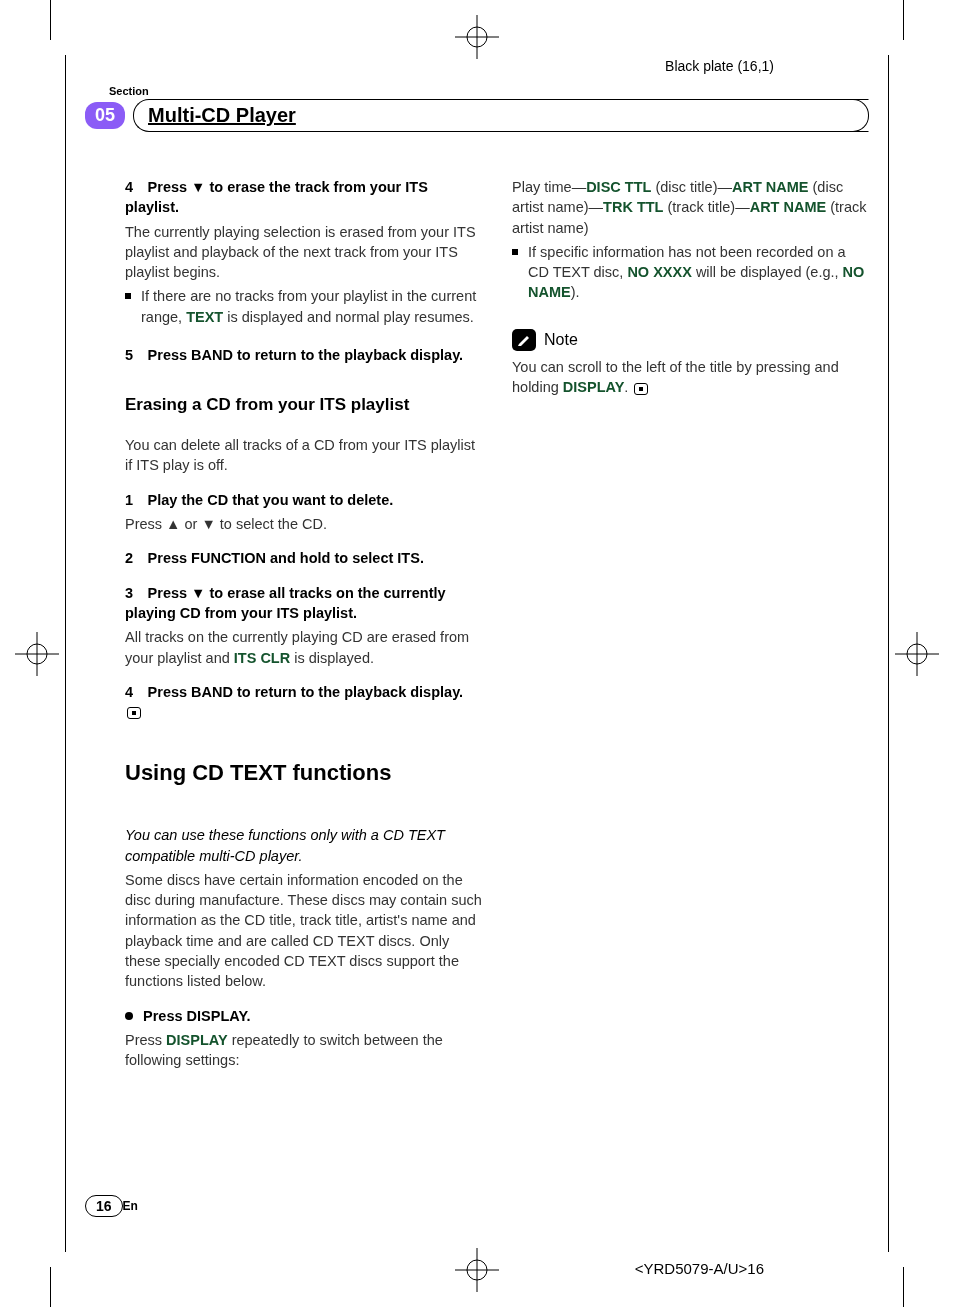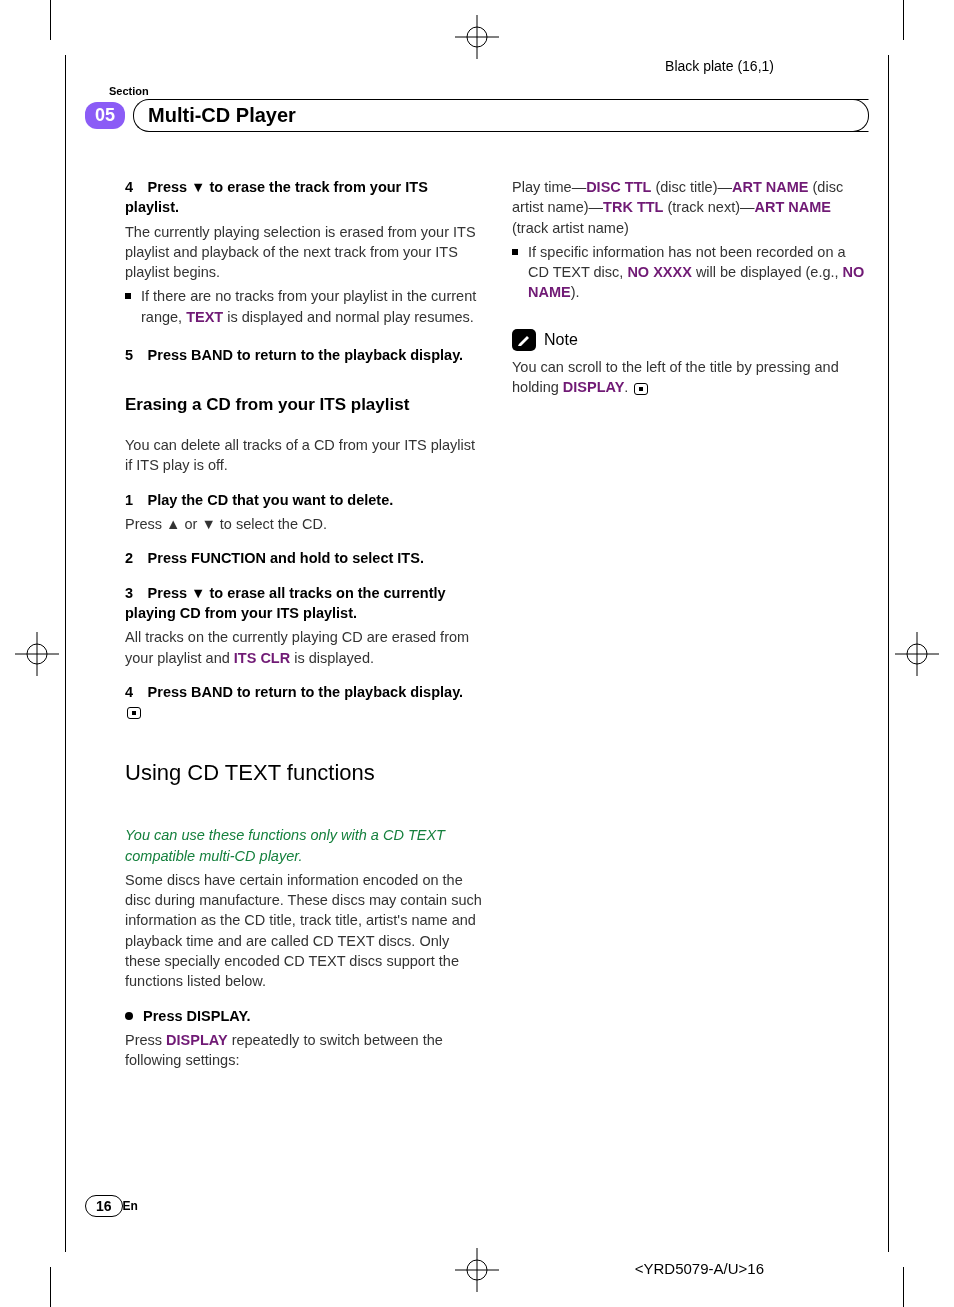--- a/index.html
+++ b/index.html
@@ -55,20 +55,21 @@
     border: 1px solid #000;
     border-radius: 16px;
     padding: 4px 18px 4px 14px;
     font-weight: bold;
     font-size: 20px;
     border-right-color: transparent;
     flex: 1;
     border-top-right-radius: 0;
     border-bottom-right-radius: 0;
     position: relative;
+    text-decoration: underline;
   }
   .title-pill::after {
     content: "";
     position: absolute;
     right: -1px; top: -1px; bottom: -1px;
     width: 20px;
     border: 1px solid #000;
     border-left: none;
     border-radius: 0 16px 16px 0;
   }
@@ -77,22 +78,22 @@
     display: flex;
     gap: 30px;
     margin-left: 40px;
   }
   .col { flex: 1; font-size: 14.5px; line-height: 1.4; }
   .col p { margin-bottom: 4px; }
   .step { font-weight: bold; margin-top: 14px; }
   .step-first { margin-top: 0; }
   .body-text { color: #333; }
   h2.sub { font-size: 17px; font-weight: bold; margin-top: 28px; margin-bottom: 18px; }
-  h1.major { font-size: 22px; font-weight: normal; margin-top: 36px; margin-bottom: 8px; }
-  .italic { font-style: italic; color: #15803d; margin-top: 36px; }
+  h1.major { font-size: 22px; font-weight: bold; margin-top: 36px; margin-bottom: 8px; }
+  .italic { font-style: italic; color: #000000; margin-top: 36px; }
   .bullet-row { display: flex; gap: 10px; }
   .square-bullet { width: 6px; height: 6px; background: #000; margin-top: 7px; flex-shrink: 0; }
   .round-bullet { width: 8px; height: 8px; background: #000; border-radius: 50%; margin-top: 6px; flex-shrink: 0; }
   .end-mark {
     display: inline-block;
     width: 14px; height: 12px;
     border: 1px solid #000;
     border-radius: 3px;
     vertical-align: middle;
     position: relative;
@@ -126,21 +127,21 @@
   }
   .page-num-pill {
     border: 1px solid #000;
     border-radius: 12px;
     padding: 2px 10px;
     font-weight: bold;
     font-size: 14px;
   }
   .lang { font-weight: bold; font-size: 12px; }
 
-  b { font-weight: bold; color: #701a75; }
+  b { font-weight: bold; color: #14532d; }
 </style>
 </head>
 <body>
 
 <svg class="crop-mark crop-top crop-svg" viewBox="0 0 44 44">
     <line x1="22" y1="0" x2="22" y2="44" stroke="#000"></line>
     <line x1="0" y1="22" x2="44" y2="22" stroke="#000"></line>
     <circle cx="22" cy="22" r="10" fill="none" stroke="#000"></circle>
   </svg>
 <svg class="crop-mark crop-bottom crop-svg" viewBox="0 0 44 44">
@@ -218,21 +219,21 @@
         <div class="round-bullet"></div>
         <p class="step step-first">Press DISPLAY.</p>
       </div>
       <p class="body-text">
         <span>Press </span><b>DISPLAY</b><span> repeatedly to switch between the following settings:</span>
       </p>
     </div>
 
     <div class="col">
       <p class="body-text">
-        <span>Play time—</span><b>DISC TTL</b><span> (disc title)—</span><b>ART NAME</b><span> (disc artist name)—</span><b>TRK TTL</b><span> (track next)—</span><b>ART NAME</b><span> (track artist name)</span>
+        <span>Play time—</span><b>DISC TTL</b><span> (disc title)—</span><b>ART NAME</b><span> (disc artist name)—</span><b>TRK TTL</b><span> (track title)—</span><b>ART NAME</b><span> (track artist name)</span>
       </p>
 
       <div class="bullet-row">
         <div class="square-bullet"></div>
         <p class="body-text">
           <span>If specific information has not been recorded on a CD TEXT disc, </span><b>NO XXXX</b><span> will be displayed (e.g., </span><b>NO NAME</b><span>).</span>
         </p>
       </div>
 
       <div class="note-row">

